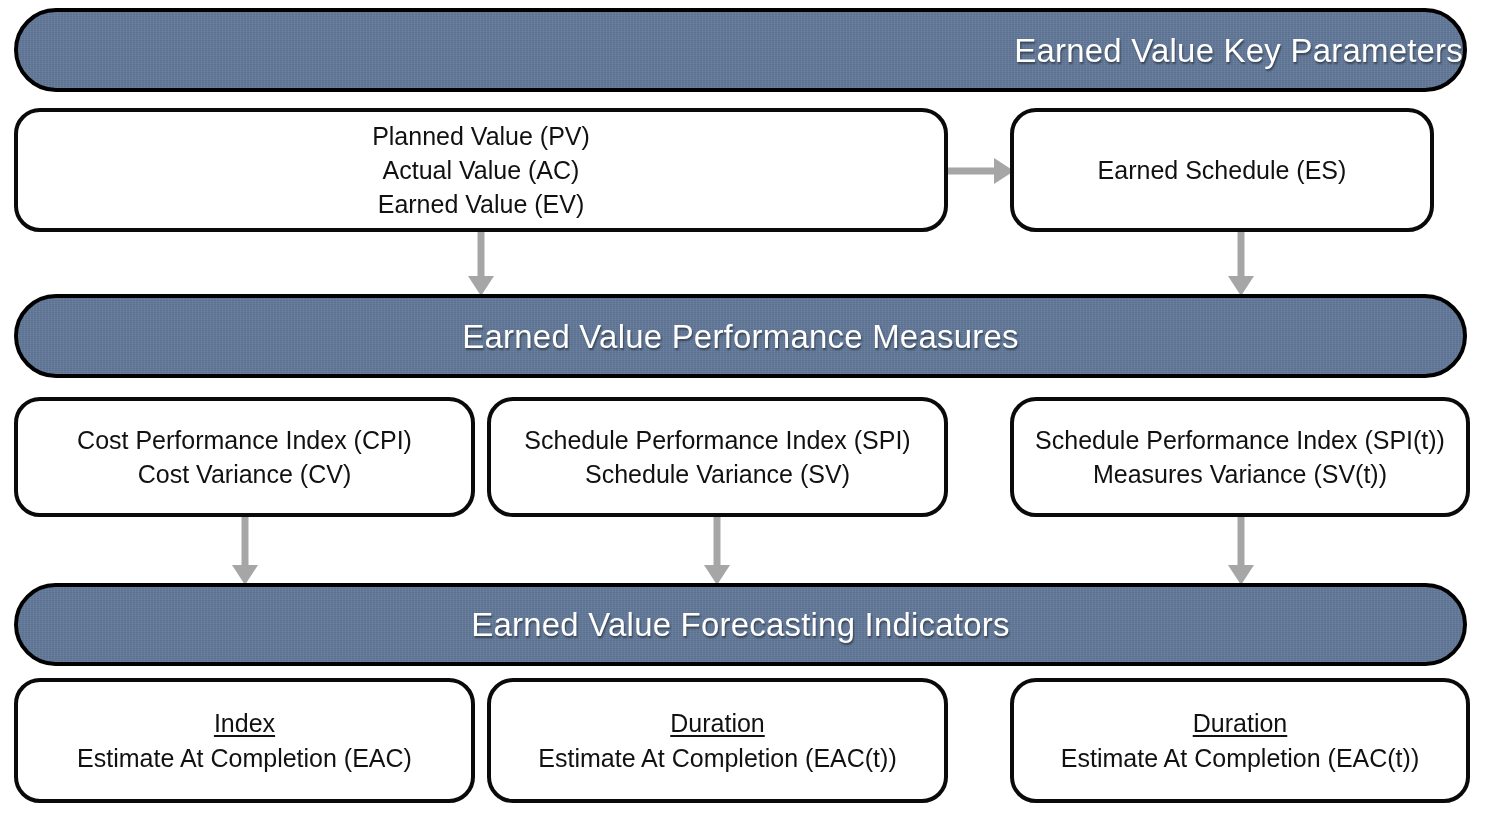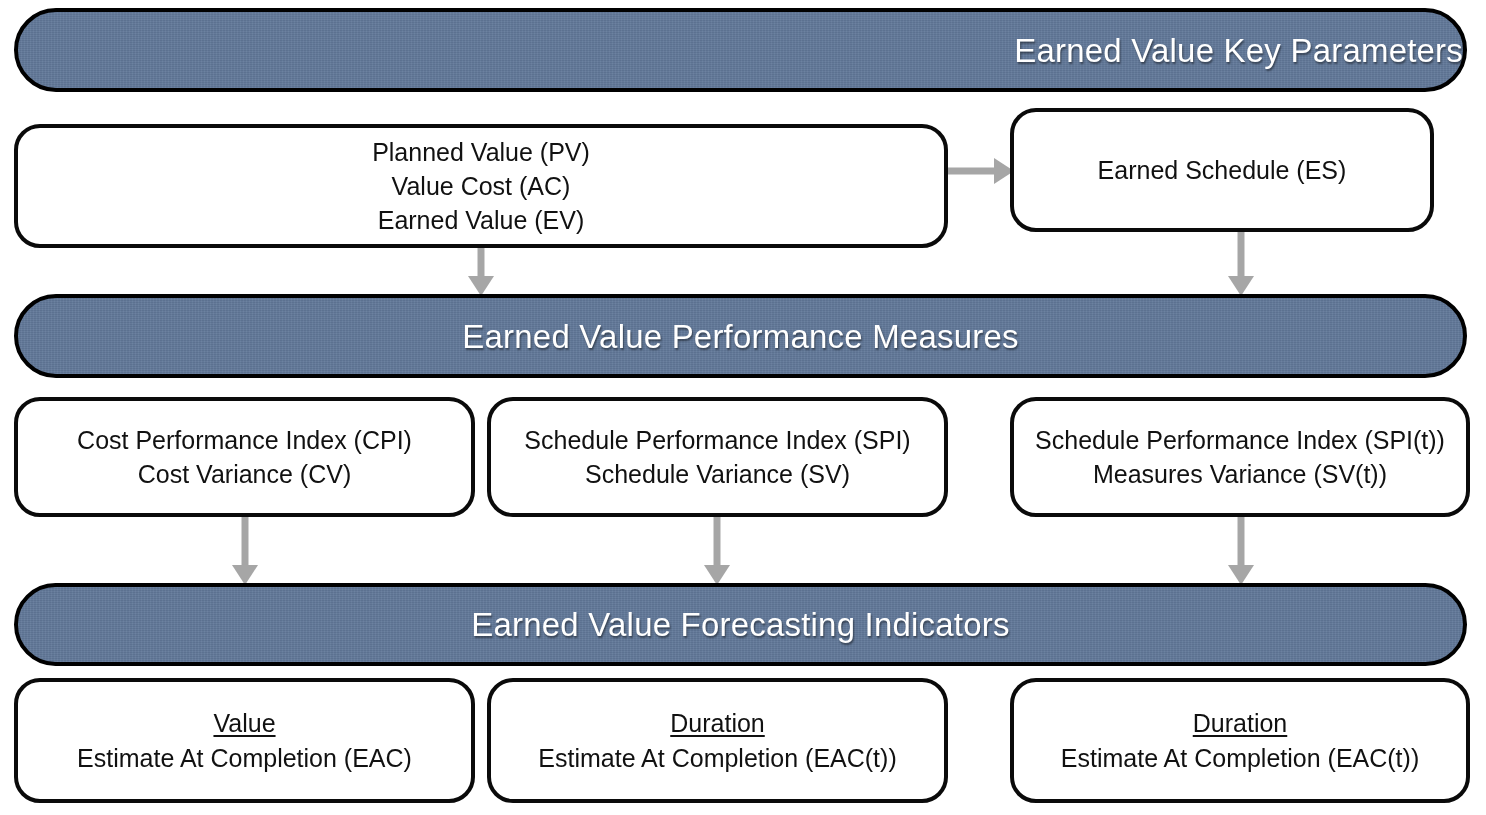--- a/index.html
+++ b/index.html
@@ -80,23 +80,23 @@
 </style>
 </head>
 <body>
 
 <div id="diagram">
 
   <div class="banner" style="left:14px; top:8px; width:1453px; height:84px;justify-content:flex-end;">
     <span class="banner-label">Earned Value Key Parameters</span>
   </div>
 
-  <div class="node" style="left:14px; top:108px; width:934px; height:124px;margin-top:16px;">
+  <div class="node" style="left:14px; top:108px; width:934px; height:124px;">
     <span class="node-line">Planned Value (PV)</span>
-    <span class="node-line">Value Cost (AC)</span>
+    <span class="node-line">Actual Value (AC)</span>
     <span class="node-line">Earned Value (EV)</span>
   </div>
 
   <div class="arrow" style="left:946px; top:152px; width:70px; height:38px;">
     <svg width="70" height="38" viewBox="0 0 70 38">
       <line x1="0" y1="19" x2="52" y2="19" stroke="#a6a6a6" stroke-width="7"></line>
       <polygon points="48,6 68,19 48,32" fill="#a6a6a6"></polygon>
     </svg>
   </div>
 
@@ -156,21 +156,21 @@
       <line x1="19" y1="0" x2="19" y2="52" stroke="#a6a6a6" stroke-width="7"></line>
       <polygon points="6,48 19,68 32,48" fill="#a6a6a6"></polygon>
     </svg>
   </div>
 
   <div class="banner" style="left:14px; top:583px; width:1453px; height:83px;text-align:right;">
     <span class="banner-label">Earned Value Forecasting Indicators</span>
   </div>
 
   <div class="node" style="left:14px; top:678px; width:461px; height:125px;">
-    <span class="node-line heading">Value</span>
+    <span class="node-line heading">Index</span>
     <span class="node-line">Estimate At Completion (EAC)</span>
   </div>
 
   <div class="node" style="left:487px; top:678px; width:461px; height:125px;">
     <span class="node-line heading">Duration</span>
     <span class="node-line">Estimate At Completion (EAC(t))</span>
   </div>
 
   <div class="node" style="left:1010px; top:678px; width:460px; height:125px;">
     <span class="node-line heading">Duration</span>

